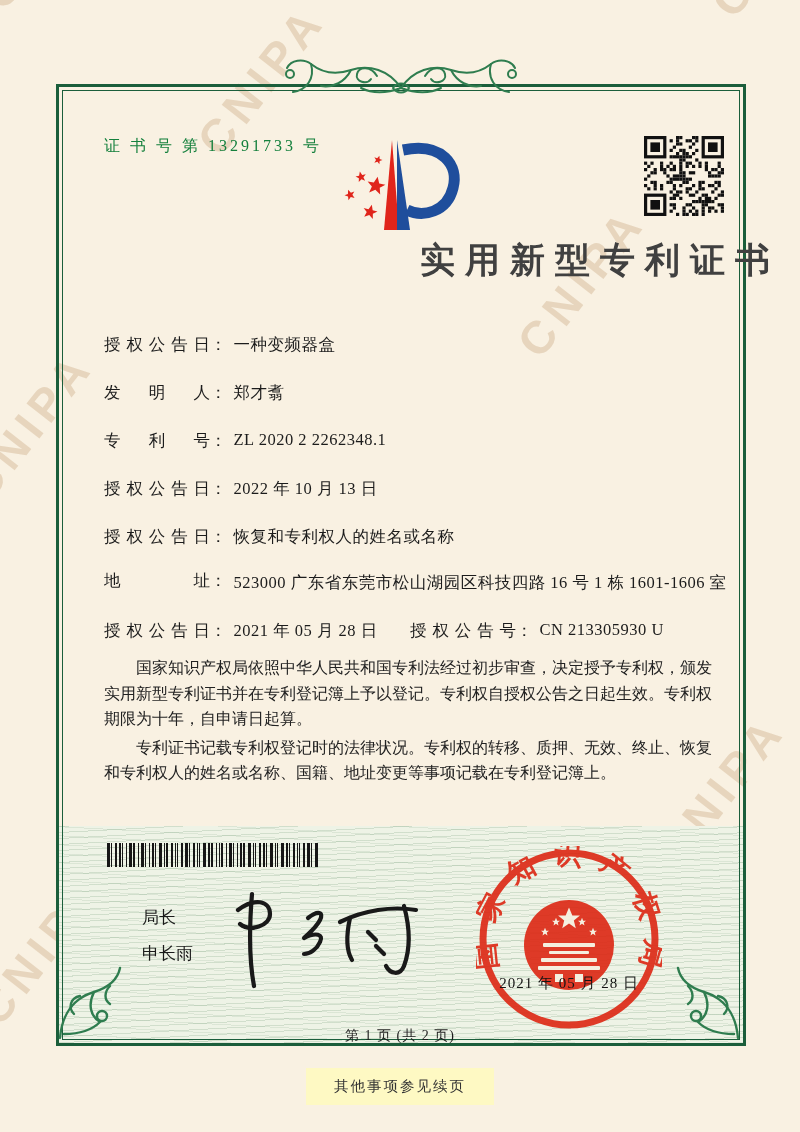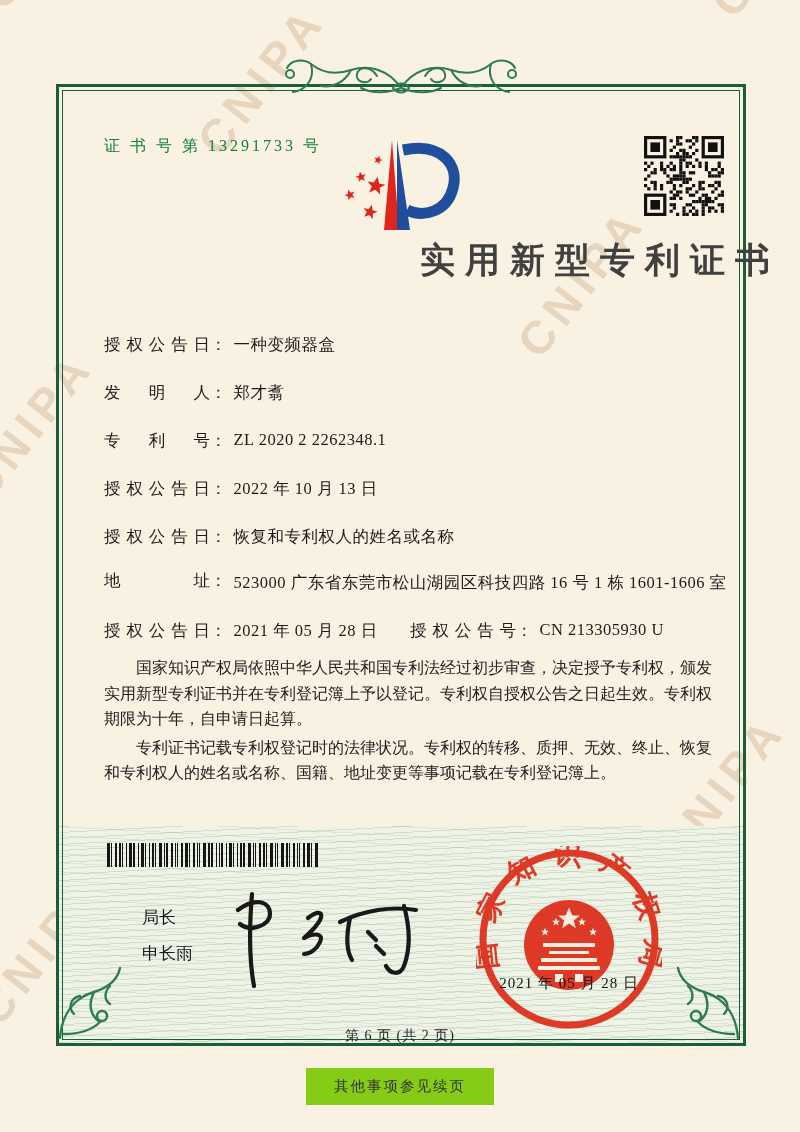--- a/index.html
+++ b/index.html
@@ -55,21 +55,21 @@
   .paras p{margin:0 0 3px 0;text-indent:2em;}
   .sig-label{left:112px;font-size:17px;font-family:"Liberation Sans","DejaVu Sans",sans-serif;font-weight:500;color:#1a1a1a;z-index:5;margin-left:30px;}
   .seal-wrap{left:476px;top:846px;width:186px;height:186px;z-index:6;}
   .seal-date{
     left:476px;top:974px;width:186px;text-align:center;z-index:7;
     font-size:15px;letter-spacing:1px;color:#141414;
   }
   .page-num{left:0;top:1027px;width:800px;text-align:center;font-size:14px;letter-spacing:1px;z-index:5;}
   .note{
     left:50%;top:1068px;transform:translateX(-50%);z-index:5;
-    background:#84cc16;padding:9px 28px;font-size:14.5px;letter-spacing:2px;color:#333;
+    background:#fef9c3;padding:9px 28px;font-size:14.5px;letter-spacing:2px;color:#333;
   }
   .ornament{z-index:4;pointer-events:none;}
   svg{display:block;}
 </style>
 </head>
 <body>
 
 <div class="wm" style="left:-30px;top:-14px;">CNIPA</div>
 <div class="wm" style="left:700px;top:-6px;">CNIPA</div>
 <div class="wm" style="left:186px;top:132px;">CNIPA</div>
@@ -456,14 +456,14 @@
         <rect x="-28" y="13" width="56" height="4" rx="1"></rect>
         <rect x="-31" y="21" width="62" height="4" rx="1"></rect>
         <rect x="-14" y="29" width="8" height="8"></rect>
         <rect x="6" y="29" width="8" height="8"></rect>
       </g>
     </g>
   </g>
 </svg>
 <div class="abs seal-date">2021 年 05 月 28 日</div>
 
-<div class="abs page-num">第 6 页 (共 2 页)</div>
+<div class="abs page-num">第 1 页 (共 2 页)</div>
 <div class="abs note">其他事项参见续页</div>
 
 </body></html>

